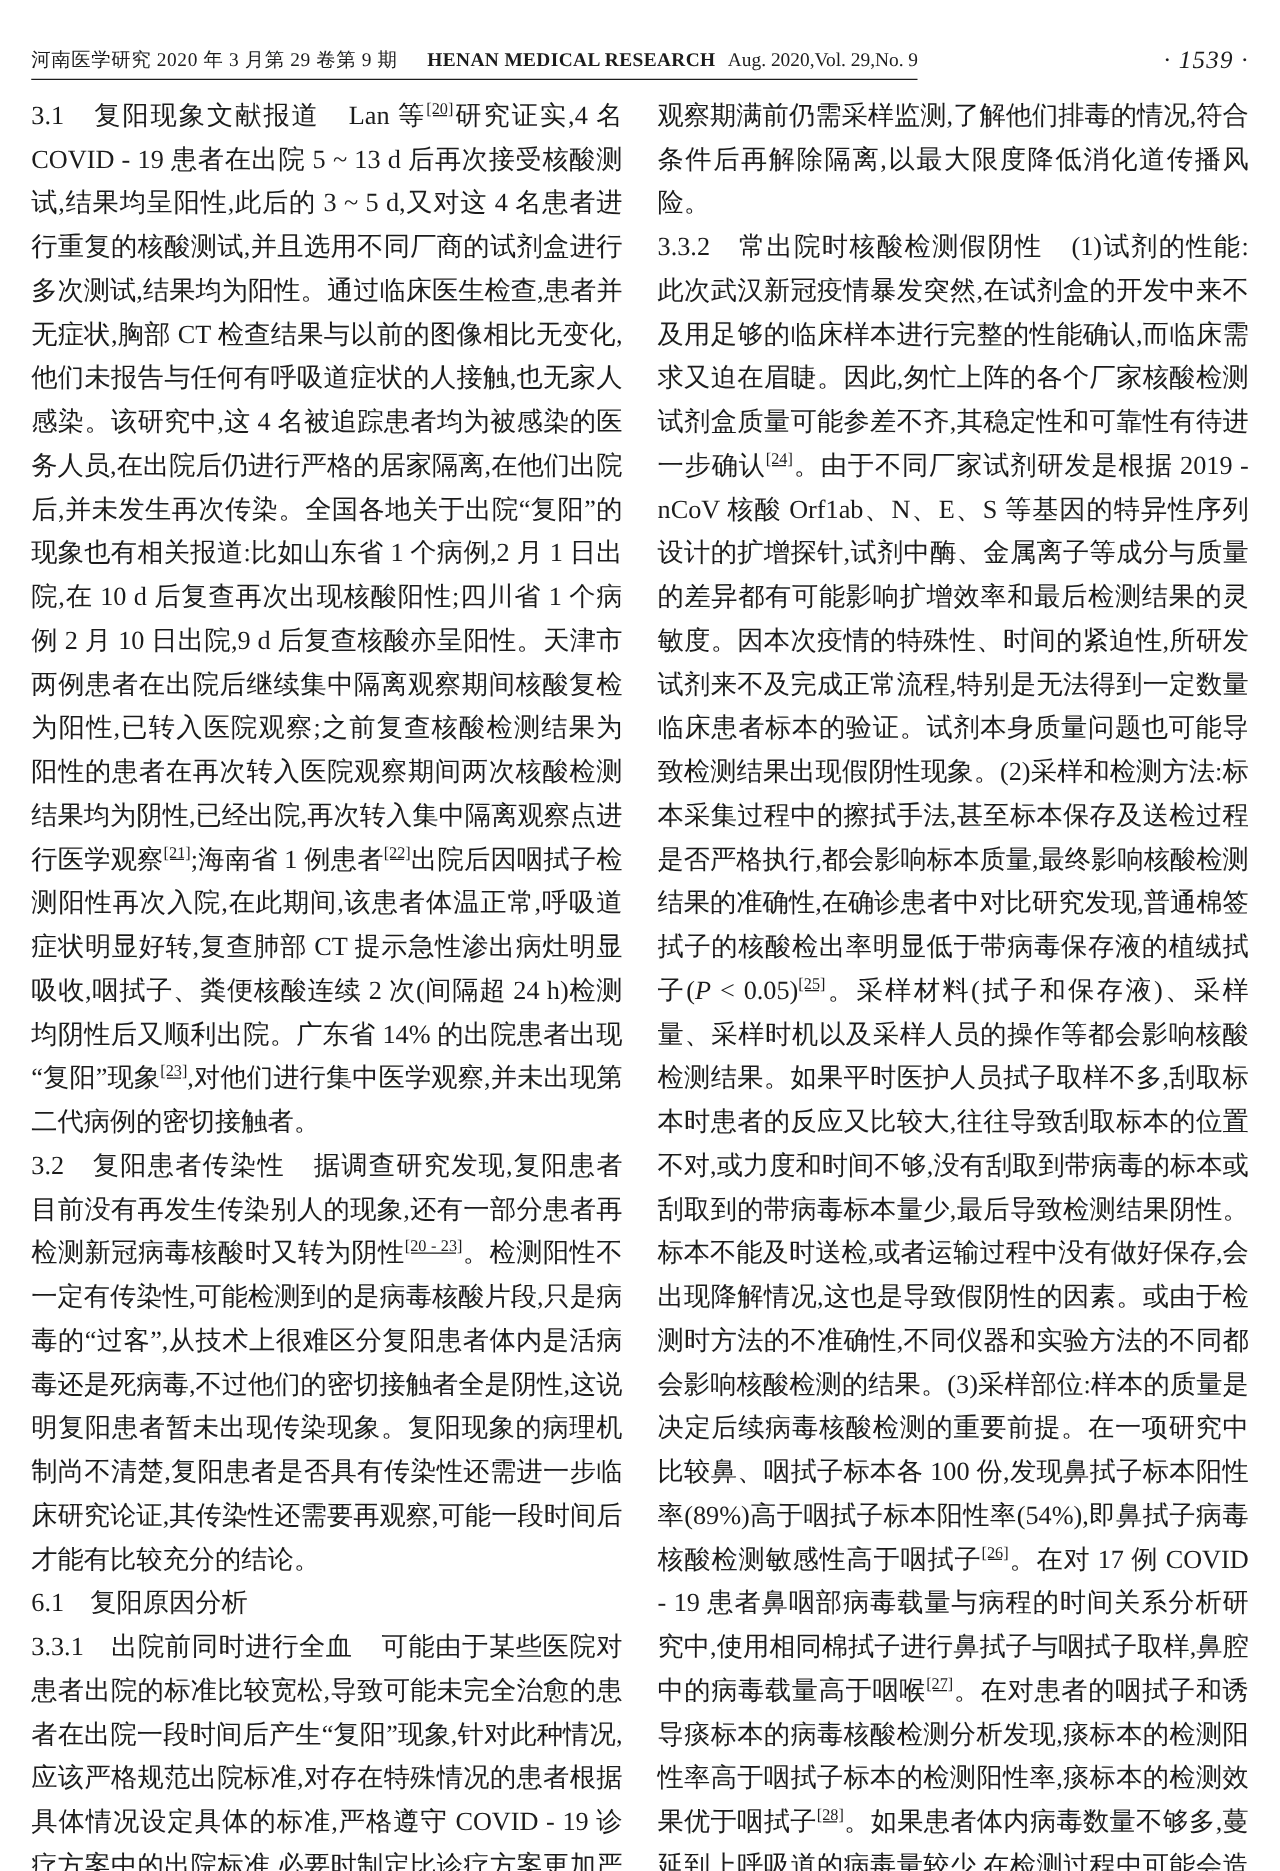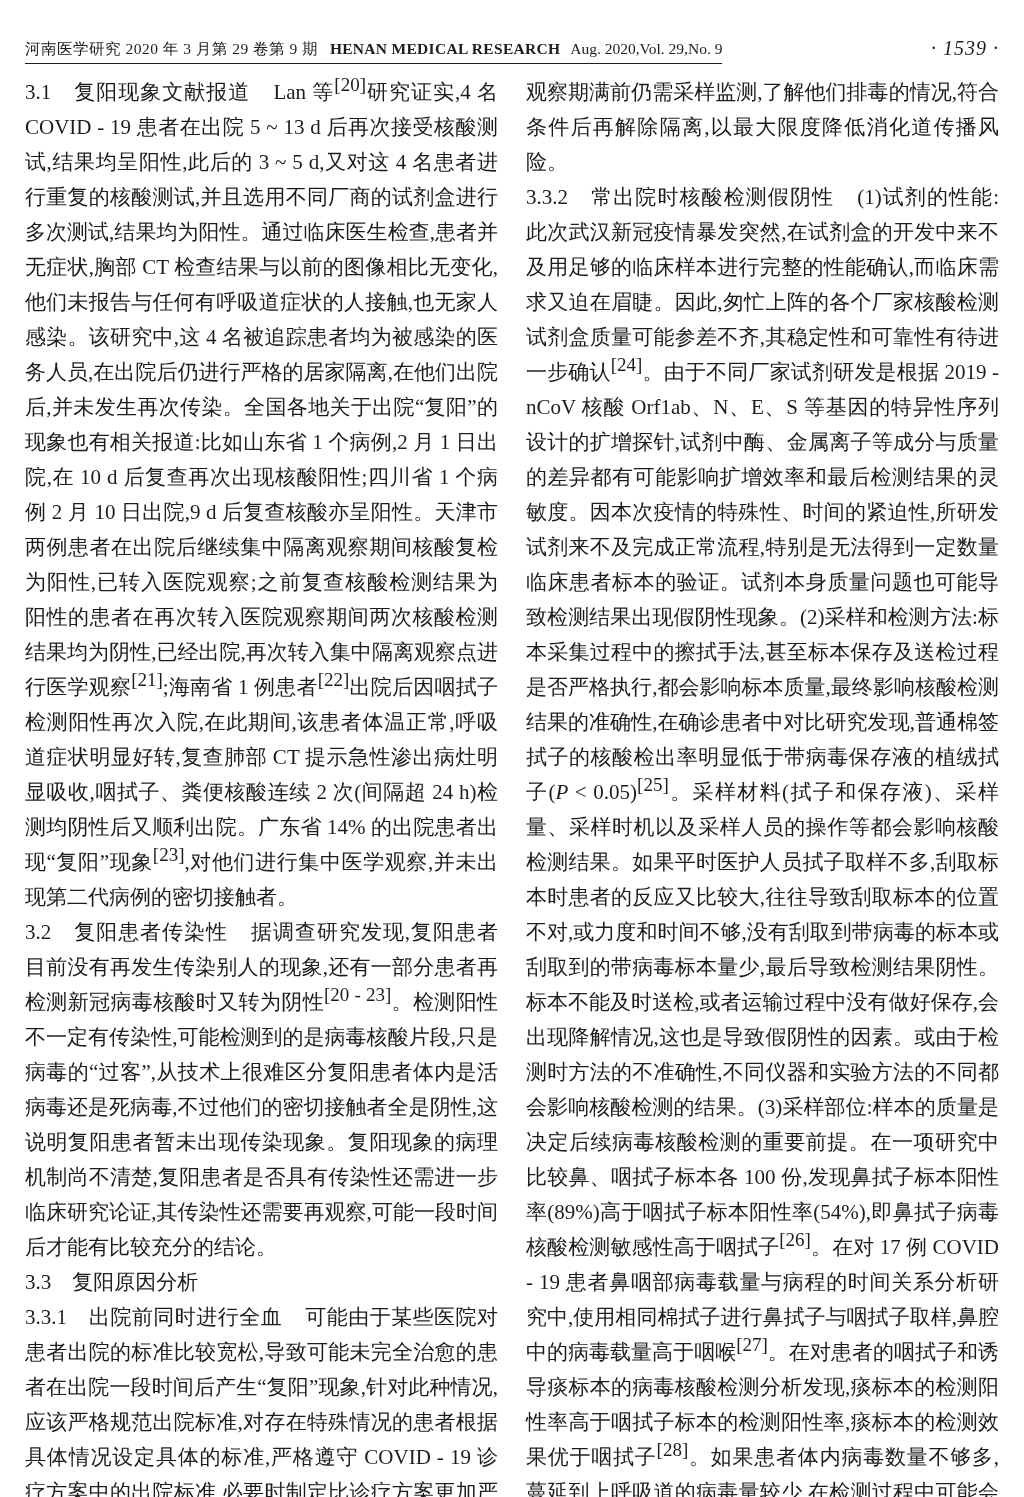--- a/index.html
+++ b/index.html
@@ -21,21 +21,21 @@
     align-items:flex-end;
   }
   .head-left {
     border-bottom:1.6px solid #1c1c1c;
     padding-bottom:4px;
     font-size:15.5px;
     line-height:20px;
     white-space:nowrap;
   }
   .head-journal-cn { letter-spacing:0.5px;margin-top:15px; }
-  .head-journal-en { font-weight:bold; margin-left:8px; letter-spacing:0.3px; }
+  .head-journal-en { font-weight:bold; margin-left:20px; letter-spacing:0.3px; }
   .head-issue { margin-left:6px; }
   .head-page-no {
     font-size:20px;
     line-height:20px;
     padding-bottom:6px;
     letter-spacing:1px;
     font-style:italic;
   }
   
   .body-columns {
@@ -49,24 +49,25 @@
     line-height:35px;
     text-align:justify;
     text-justify:inter-ideograph;
   }
   .para { margin:0; }
   .para-heading {
     font-weight:normal;
     margin-right:1.1em;
   }
   .para sup {
-    font-size:19px;
+    font-size:13px;
     line-height:0;
     vertical-align:super;
     letter-spacing:0;
+    text-decoration:underline;
   }
   .para i { font-style:italic; }
 </style>
 </head>
 <body>
 
 <div class="page">
 
   <div class="running-head">
     <div class="head-left">
@@ -74,21 +75,21 @@
       <span class="head-journal-en">HENAN MEDICAL RESEARCH</span>
       <span class="head-issue">Aug. 2020,Vol. 29,No. 9</span>
     </div>
     <div class="head-page-no">· 1539 ·</div>
   </div>
 
   <div class="body-columns">
     <div class="col">
         <div class="para"><span class="para-heading">3.1　复阳现象文献报道</span>Lan 等<sup>[20]</sup>研究证实,4 名 COVID - 19 患者在出院 5 ~ 13 d 后再次接受核酸测试,结果均呈阳性,此后的 3 ~ 5 d,又对这 4 名患者进行重复的核酸测试,并且选用不同厂商的试剂盒进行多次测试,结果均为阳性。通过临床医生检查,患者并无症状,胸部 CT 检查结果与以前的图像相比无变化,他们未报告与任何有呼吸道症状的人接触,也无家人感染。该研究中,这 4 名被追踪患者均为被感染的医务人员,在出院后仍进行严格的居家隔离,在他们出院后,并未发生再次传染。全国各地关于出院“复阳”的现象也有相关报道:比如山东省 1 个病例,2 月 1 日出院,在 10 d 后复查再次出现核酸阳性;四川省 1 个病例 2 月 10 日出院,9 d 后复查核酸亦呈阳性。天津市两例患者在出院后继续集中隔离观察期间核酸复检为阳性,已转入医院观察;之前复查核酸检测结果为阳性的患者在再次转入医院观察期间两次核酸检测结果均为阴性,已经出院,再次转入集中隔离观察点进行医学观察<sup>[21]</sup>;海南省 1 例患者<sup>[22]</sup>出院后因咽拭子检测阳性再次入院,在此期间,该患者体温正常,呼吸道症状明显好转,复查肺部 CT 提示急性渗出病灶明显吸收,咽拭子、粪便核酸连续 2 次(间隔超 24 h)检测均阴性后又顺利出院。广东省 14% 的出院患者出现“复阳”现象<sup>[23]</sup>,对他们进行集中医学观察,并未出现第二代病例的密切接触者。</div>
         <div class="para"><span class="para-heading">3.2　复阳患者传染性</span>据调查研究发现,复阳患者目前没有再发生传染别人的现象,还有一部分患者再检测新冠病毒核酸时又转为阴性<sup>[20 - 23]</sup>。检测阳性不一定有传染性,可能检测到的是病毒核酸片段,只是病毒的“过客”,从技术上很难区分复阳患者体内是活病毒还是死病毒,不过他们的密切接触者全是阴性,这说明复阳患者暂未出现传染现象。复阳现象的病理机制尚不清楚,复阳患者是否具有传染性还需进一步临床研究论证,其传染性还需要再观察,可能一段时间后才能有比较充分的结论。</div>
-        <div class="para"><span class="para-heading">3.3　复阳原因分析</span></div>
+        <div class="para"><span class="para-heading">6.1　复阳原因分析</span></div>
         <div class="para"><span class="para-heading">3.3.1　出院前同时进行全血</span>可能由于某些医院对患者出院的标准比较宽松,导致可能未完全治愈的患者在出院一段时间后产生“复阳”现象,针对此种情况,应该严格规范出院标准,对存在特殊情况的患者根据具体情况设定具体的标准,严格遵守 COVID - 19 诊疗方案中的出院标准,必要时制定比诊疗方案更加严格的标准。采取“宽进严出”的标准,对符合国家卫生健康委员会出院标准的患者,出院前同时进行全血、粪便的核酸检测,确定全阴性后方可出院。此外,加强对出院新冠肺炎患者的跟踪随访,并按属地疾病控制中心指定场所统一实施为期 14 d 的康复隔离和医学观察。</div>
       </div>
     <div class="col">
         <div class="para">观察期满前仍需采样监测,了解他们排毒的情况,符合条件后再解除隔离,以最大限度降低消化道传播风险。</div>
         <div class="para"><span class="para-heading">3.3.2　常出院时核酸检测假阴性</span>(1)试剂的性能:此次武汉新冠疫情暴发突然,在试剂盒的开发中来不及用足够的临床样本进行完整的性能确认,而临床需求又迫在眉睫。因此,匆忙上阵的各个厂家核酸检测试剂盒质量可能参差不齐,其稳定性和可靠性有待进一步确认<sup>[24]</sup>。由于不同厂家试剂研发是根据 2019 - nCoV 核酸 Orf1ab、N、E、S 等基因的特异性序列设计的扩增探针,试剂中酶、金属离子等成分与质量的差异都有可能影响扩增效率和最后检测结果的灵敏度。因本次疫情的特殊性、时间的紧迫性,所研发试剂来不及完成正常流程,特别是无法得到一定数量临床患者标本的验证。试剂本身质量问题也可能导致检测结果出现假阴性现象。(2)采样和检测方法:标本采集过程中的擦拭手法,甚至标本保存及送检过程是否严格执行,都会影响标本质量,最终影响核酸检测结果的准确性,在确诊患者中对比研究发现,普通棉签拭子的核酸检出率明显低于带病毒保存液的植绒拭子(<i>P</i> &lt; 0.05)<sup>[25]</sup>。采样材料(拭子和保存液)、采样量、采样时机以及采样人员的操作等都会影响核酸检测结果。如果平时医护人员拭子取样不多,刮取标本时患者的反应又比较大,往往导致刮取标本的位置不对,或力度和时间不够,没有刮取到带病毒的标本或刮取到的带病毒标本量少,最后导致检测结果阴性。标本不能及时送检,或者运输过程中没有做好保存,会出现降解情况,这也是导致假阴性的因素。或由于检测时方法的不准确性,不同仪器和实验方法的不同都会影响核酸检测的结果。(3)采样部位:样本的质量是决定后续病毒核酸检测的重要前提。在一项研究中比较鼻、咽拭子标本各 100 份,发现鼻拭子标本阳性率(89%)高于咽拭子标本阳性率(54%),即鼻拭子病毒核酸检测敏感性高于咽拭子<sup>[26]</sup>。在对 17 例 COVID - 19 患者鼻咽部病毒载量与病程的时间关系分析研究中,使用相同棉拭子进行鼻拭子与咽拭子取样,鼻腔中的病毒载量高于咽喉<sup>[27]</sup>。在对患者的咽拭子和诱导痰标本的病毒核酸检测分析发现,痰标本的检测阳性率高于咽拭子标本的检测阳性率,痰标本的检测效果优于咽拭子<sup>[28]</sup>。如果患者体内病毒数量不够多,蔓延到上呼吸道的病毒量较少,在检测过程中可能会造成假阴性的结果。鼻咽拭子标本 2019 - nCoV 核酸检测阳性率高于口咽拭子,下呼吸道采集的痰、肺泡灌洗液标本阳性率高于上呼吸道的口、鼻咽拭子采集的标本,但下呼吸道的痰、肺泡灌洗液标本采集难度大、易引起患者喷射导致采集操作者感染风险大,一般情况不建议使用,因此可能会造成出院时核酸检测假阴性现象,为了提</div>
       </div>
   </div>
 
 </div>
 

